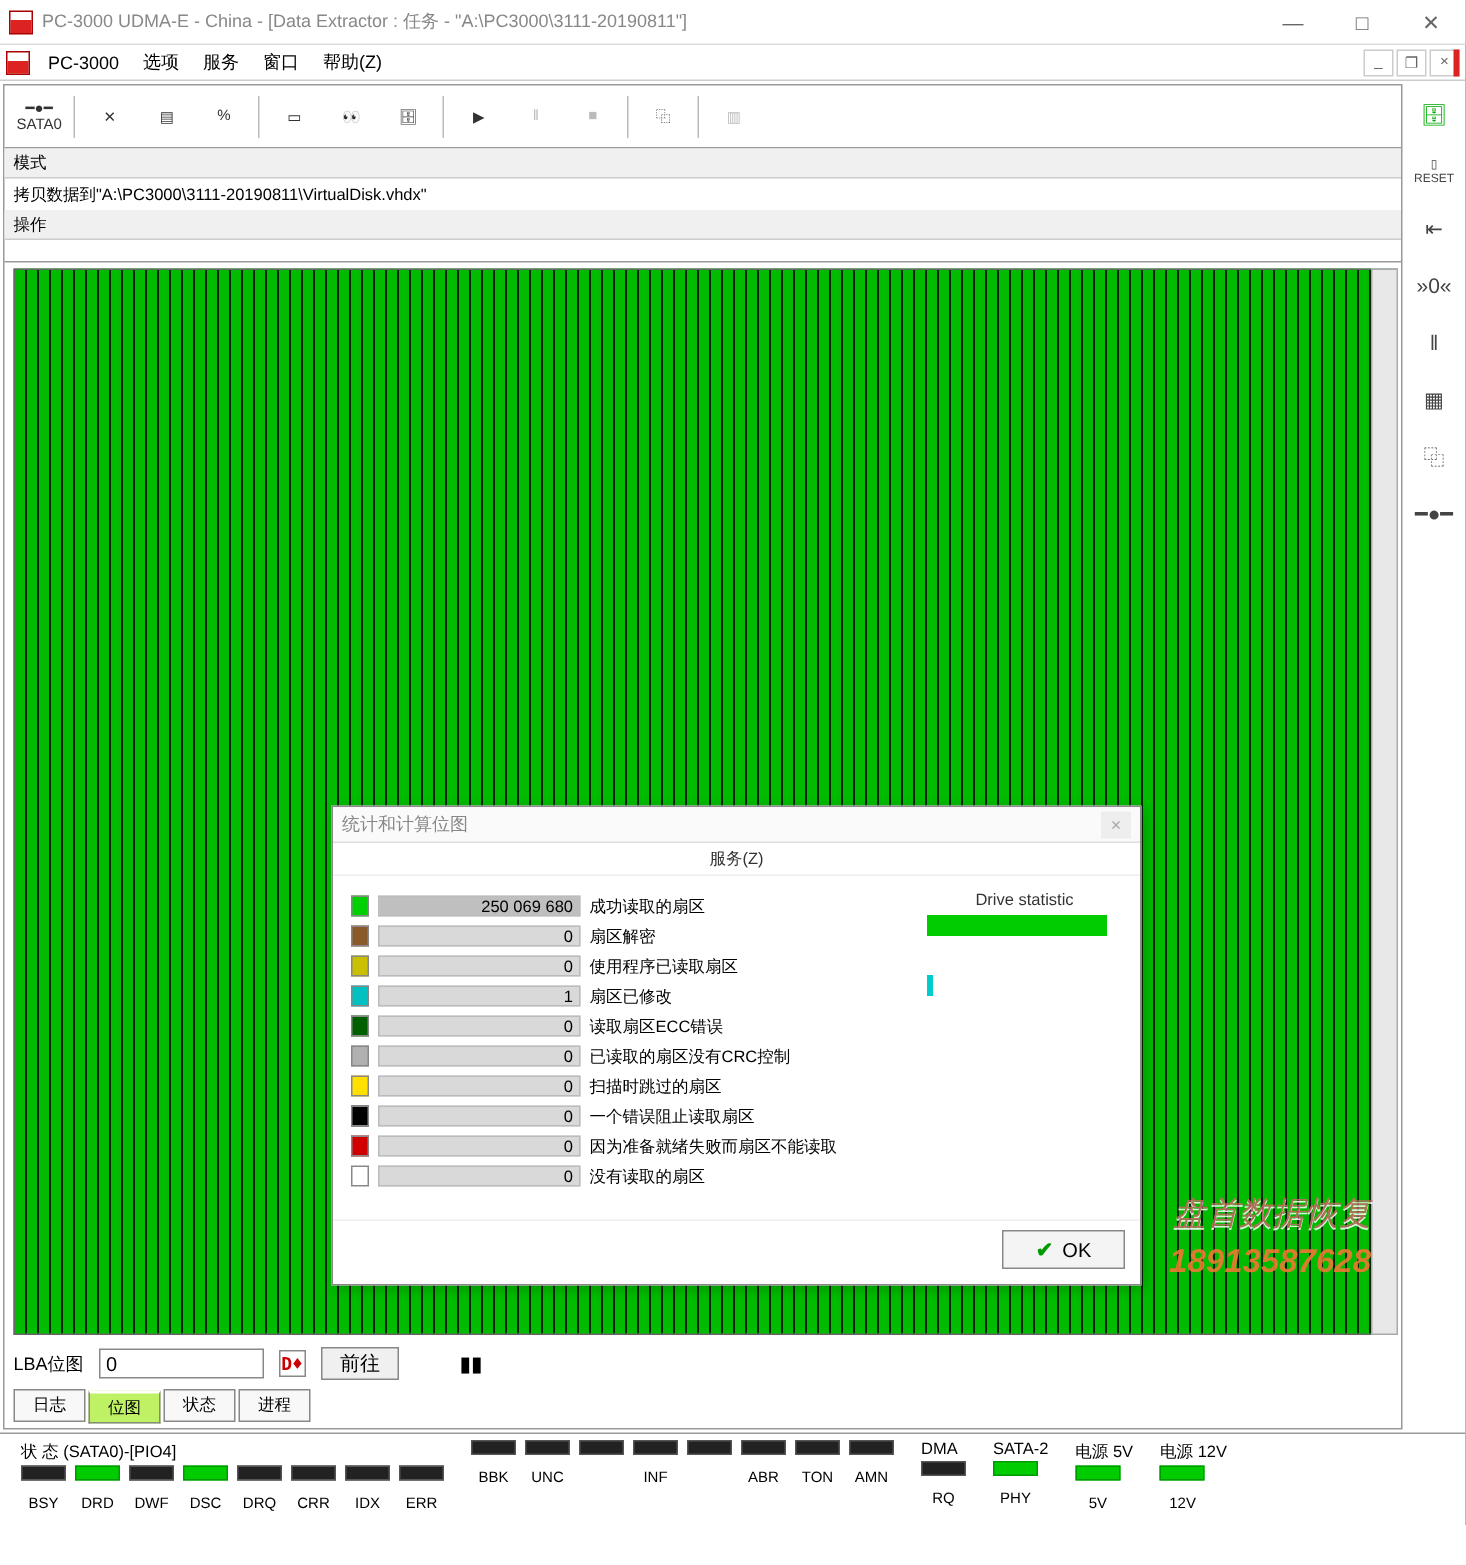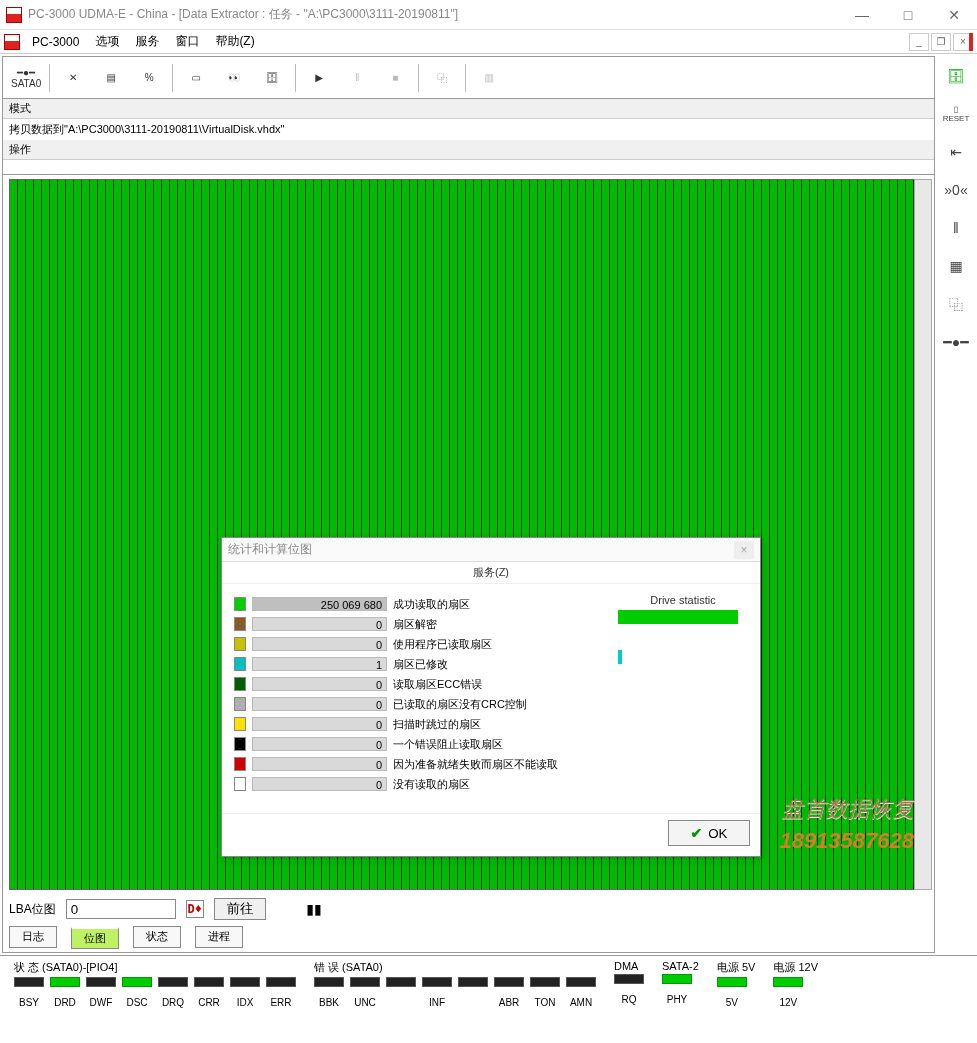--- a/index.html
+++ b/index.html
@@ -25,21 +25,21 @@
   .info-right { flex:1; }
   .fieldset-title { background:#f0f0f0; padding:2px 6px; font-size:11px; border-bottom:1px solid #ccc; }
   .info-row { padding:3px 6px; font-size:11px; }
   .bitmap-panel { flex:1; position:relative; overflow:hidden; padding:4px 2px 4px 6px; }
   .bitmap-grid { width:100%; height:100%; background: repeating-linear-gradient(to right, #0b0 0, #0b0 7px, #020 7px, #020 8px), repeating-linear-gradient(to bottom, transparent 0, transparent 7px, #020 7px, #020 8px); background-color:#0b0; position:relative; border:1px solid #666; }
   .bitmap-scroll { width: 18px; background:#e8e8e8; position:absolute; right:2px; top:4px; bottom:4px; border:1px solid #aaa; }
   .lba-row { display:flex; align-items:center; padding:4px 6px; gap:10px; }
   .lba-input { width:110px; height:20px; border:1px solid #888; padding:0 4px; text-align:left; }
   .lba-indicator { width:18px; height:18px; border:1px solid #888; display:inline-flex; align-items:center; justify-content:center; font-weight:bold; font-family:monospace; }
   .btn { height:22px; padding:0 12px; border:1px solid #888; background:#f0f0f0; }
-  .tabs-row { display:flex; padding:2px 6px 4px 6px; gap:14px; }
+  .tabs-row { display:flex; padding:2px 6px 4px 6px; gap:2px; }
   .tab { padding:2px 12px; border:1px solid #888; background:#f8f8f8; font-size:11px; }
   .tab.active { background:#bef264; border-top:2px solid #fff; position:relative; top:1px; }
   .status-area { border-top:1px solid #999; padding:4px 6px 0 14px; }
   .status-groups { display:flex; gap:18px; }
   .status-group { }
   .status-title { font-size:11px; margin-bottom:2px; white-space:nowrap; }
   .led-row { display:flex; gap:6px; }
   .led-col { display:flex; flex-direction:column; align-items:center; }
   .led { width:30px; height:10px; background:#222; border:1px solid #555; }
   .led.green { background:#0c0; border-color:#090; }
@@ -291,21 +291,20 @@
             <div class="led"></div>
             <div class="led-label">IDX</div>
           </div>
           <div class="led-col">
             <div class="led"></div>
             <div class="led-label">ERR</div>
           </div>
         </div>
       </div>
       <div class="status-group">
-        <div class="status-title">错 误 (SATA0)</div>
         <div class="led-row">
           <div class="led-col">
             <div class="led"></div>
             <div class="led-label">BBK</div>
           </div>
           <div class="led-col">
             <div class="led"></div>
             <div class="led-label">UNC</div>
           </div>
           <div class="led-col">

